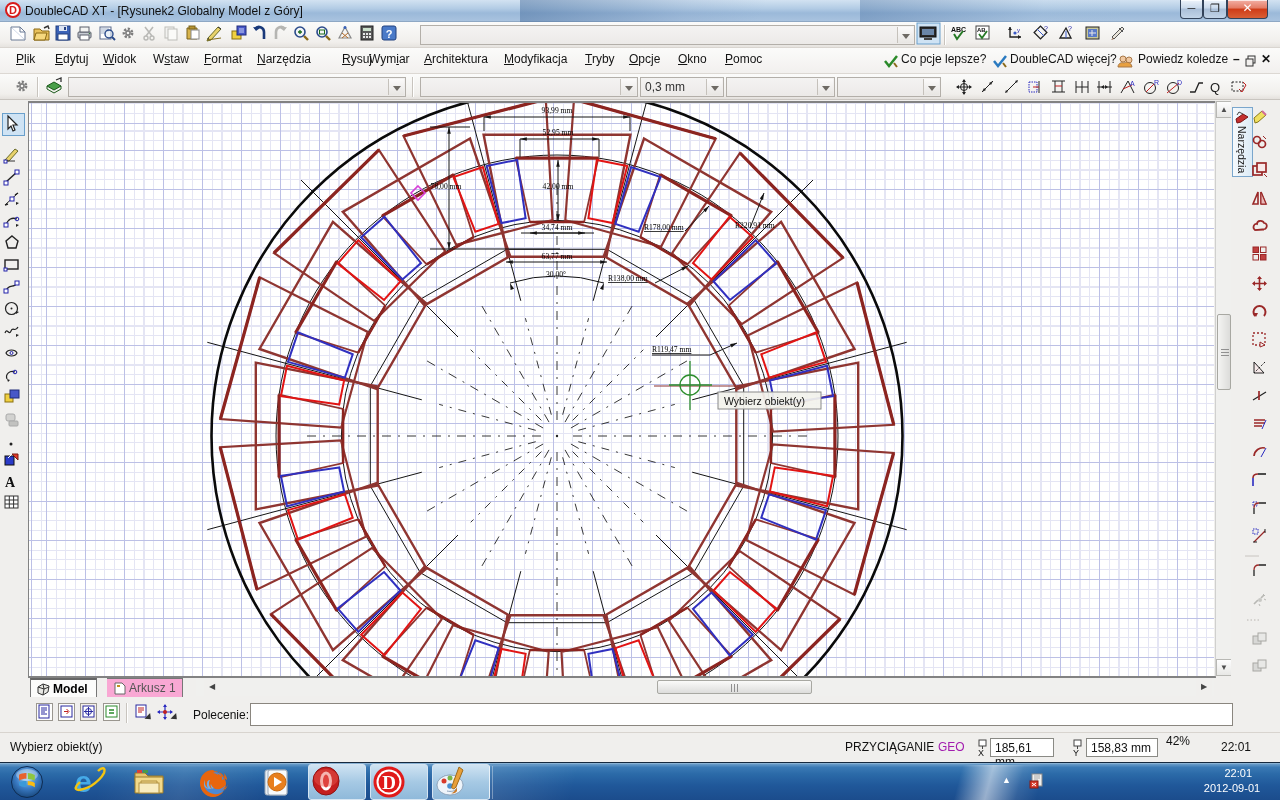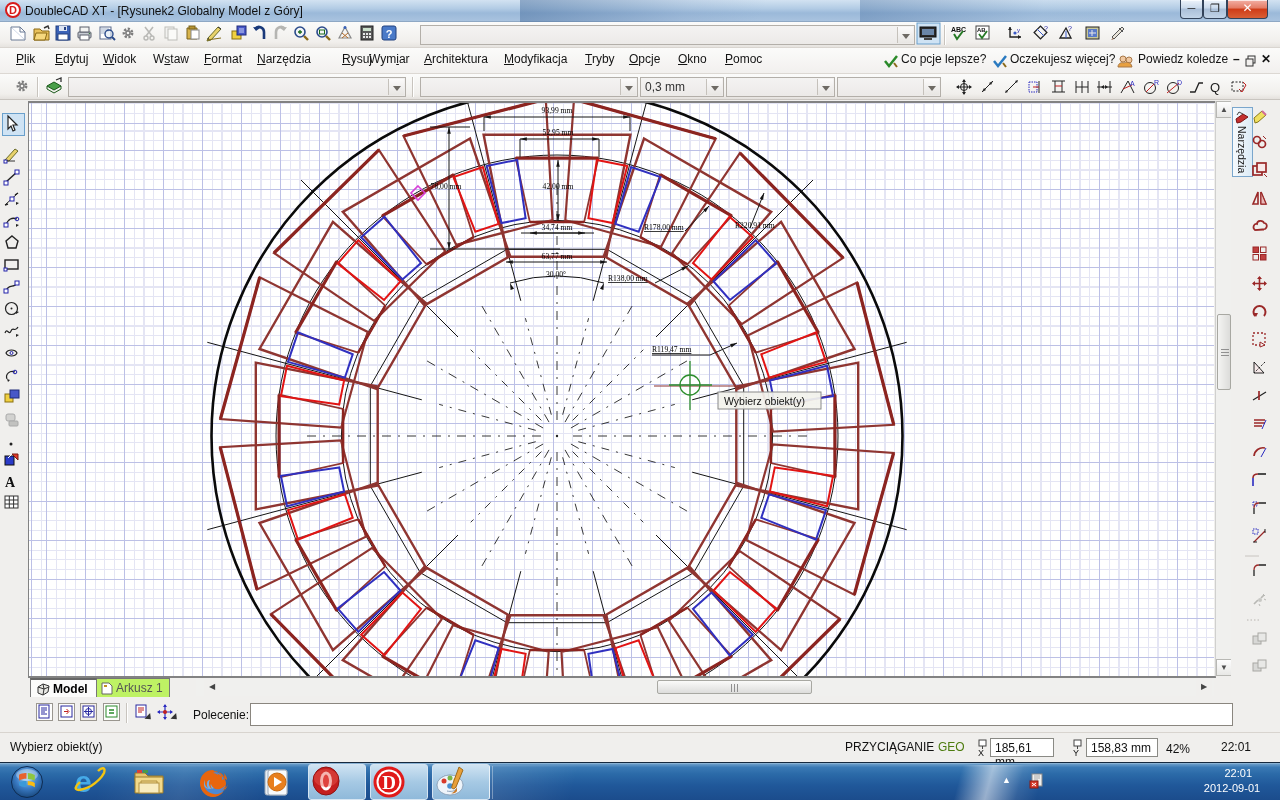--- a/index.html
+++ b/index.html
@@ -37,21 +37,21 @@
 #lbar{left:0;top:100px;width:28px;height:578px;background:#f0efed}
 #rbar{left:1231px;top:100px;width:49px;height:578px;background:#f0efed}
 #vsb{left:1215px;top:101px;width:16px;height:575px;background:#f0f0ee;border-left:1px solid #d0d0ce}
 #vsb .sbtn{position:absolute;left:0;width:16px;height:17px;background:linear-gradient(180deg,#fdfdfd,#e8e8e6);border:1px solid #b8b8b4;color:#4e4e4e;font-size:8px;text-align:center;line-height:15px}
 #vthumb{position:absolute;left:1px;top:213px;width:14px;height:76px;background:linear-gradient(90deg,#f4f4f2,#dcdcda);border:1px solid #a8a8a2;border-radius:2px}
 #vthumb:after{content:"";position:absolute;left:3px;top:34px;width:8px;height:1px;background:#909090;box-shadow:0 3px 0 #909090,0 6px 0 #909090}
 
 #tabrow{left:0;top:678px;width:1280px;height:20px;background:#f0efed}
 .tab{position:absolute;top:0;height:19px;font-size:12px;padding:2px 4px 0 22px;border:1px solid #777;border-bottom:none}
 #tabModel{left:30px;width:67px;background:#fcfcfb;font-weight:bold;color:#000;border-top:2px solid #666;z-index:2}
-#tabArk{left:94px;width:76px;background:#bef264;color:#555;border-left:none}
+#tabArk{left:107px;width:76px;background:#f9a8d4;color:#555;border-left:none}
 #hsb{position:absolute;left:196px;top:679px;width:1018px;height:17px;background:#f0f0ee}
 .hbtn{position:absolute;top:0;width:16px;height:17px;background:#f0efed;color:#444;font-size:8px;text-align:center;line-height:16px}
 #hthumb{position:absolute;left:461px;top:1px;width:155px;height:14px;background:linear-gradient(180deg,#fafaf9,#dddddb);border:1px solid #a8a8a2;border-radius:2px}
 #hthumb:after{content:"";position:absolute;left:73px;top:3px;width:1px;height:8px;background:#909090;box-shadow:3px 0 0 #909090,6px 0 0 #909090}
 
 #cmdrow{left:0;top:698px;width:1280px;height:34px;background:#f0efed}
 .cbtn{position:absolute;top:5px;width:17px;height:18px;border:1px solid #9a968f;background:#fdfdfc}
 #cmdlbl{position:absolute;left:198px;top:10px;font-size:12.5px;color:#111}
 #cmdinput{position:absolute;left:250px;top:5px;width:983px;height:23px;background:#fff;border:1px solid #8a867f}
 
@@ -240,21 +240,21 @@
  <div class="mi" style="left:725px"><u>P</u>omoc</div>
  <svg class="abs" style="left:883px;top:5px" width="16" height="16">
       <path d="M2 8l4 5 8-10" fill="none" stroke="#2a8a2a" stroke-width="2.5"></path>
       <path d="M11 10l3 4" stroke="#8a6a1a" stroke-width="2"></path>
     </svg>
  <div class="mi" style="left:901px">Co pcje lepsze?</div>
  <svg class="abs" style="left:992px;top:5px" width="16" height="16">
       <path d="M2 8l4 5 8-10" fill="none" stroke="#2a7ac0" stroke-width="2.5"></path>
       <path d="M11 10l3 4" stroke="#8a6a1a" stroke-width="2"></path>
     </svg>
- <div class="mi" style="left:1010px">Oczekujesz więcej?</div>
+ <div class="mi" style="left:1010px">DoubleCAD więcej?</div>
  <svg class="abs" style="left:1117px;top:5px" width="18" height="16">
       <circle cx="6" cy="6" r="3" fill="#f0c8a0" stroke="#a87848"></circle>
       <circle cx="12" cy="7" r="3" fill="#f0c8a0" stroke="#a87848"></circle>
       <path d="M1 14c0-4 4-5 6-4 1-1 7-2 8 4z" fill="#e8a040" stroke="#a87848"></path>
     </svg>
  <div class="mi" style="left:1138px">Powiedz koledze</div>
  <div class="mi" style="left:1233px;font-weight:bold">–</div>
  <svg class="abs" style="left:1245px;top:7px" width="12" height="12">
       <rect x="3" y="1" width="7" height="7" fill="none" stroke="#333"></rect>
       <rect x="1" y="4" width="7" height="7" fill="#f2f0ee" stroke="#333"></rect>
@@ -780,34 +780,34 @@
         <path d="M8 0L6 3h4zM8 16l-2-3h4zM0 8l3-2v4zM16 8l-3-2v4z" fill="#2a2ac0"></path>
         <circle cx="8" cy="8" r="2" fill="#c02020"></circle>
       </svg></div>
  <div class="abs" style="left:172px;top:17px;width:0;height:0;border:4px solid transparent;border-left:5px solid #333;transform:rotate(45deg)"></div>
  <div id="cmdlbl" style="left:193px;font-size:12px">Polecenie:</div>
  <div id="cmdinput"></div>
 </div>
 <div id="status" class="abs">
  <div class="abs" style="left:10px;top:7px">Wybierz obiekt(y)</div>
  <div class="abs" style="left:845px;top:7px">PRZYCIĄGANIE</div>
- <div class="abs" style="left:938px;top:7px;color:#4d7c0f">GEO</div>
+ <div class="abs" style="left:938px;top:7px;color:#a21caf">GEO</div>
  <svg class="abs" style="left:977px;top:6px" width="12" height="18">
       <rect x="2" y="1" width="7" height="6" fill="#fff" stroke="#444"></rect>
       <path d="M5.5 7v3" stroke="#444"></path>
       <text x="1" y="17" font-size="9" fill="#111">X</text>
     </svg>
  <div class="sfield" style="left:990px;width:64px">185,61 mm</div>
  <svg class="abs" style="left:1072px;top:6px" width="12" height="18">
       <rect x="2" y="1" width="7" height="6" fill="#fff" stroke="#444"></rect>
       <path d="M5.5 7v3" stroke="#444"></path>
       <text x="1" y="17" font-size="9" fill="#111">Y</text>
     </svg>
  <div class="sfield" style="left:1086px;width:72px">158,83 mm</div>
- <div class="abs" style="left:1166px;top:9px">42%</div>
+ <div class="abs" style="left:1166px;top:1px">42%</div>
  <div class="abs" style="left:1221px;top:7px">22:01</div>
 </div>
 <div id="taskbar" class="abs">
  <div class="topline"></div>
     <div class="streaks"></div>
  <svg class="abs" style="left:0;top:0" width="1280" height="38" viewBox="0 0 1280 38">
       <defs>
         <radialGradient id="ob" cx="50%" cy="35%" r="65%">
           <stop offset="0%" stop-color="#9ed4f5"></stop>
           <stop offset="55%" stop-color="#3b7cc5"></stop>

